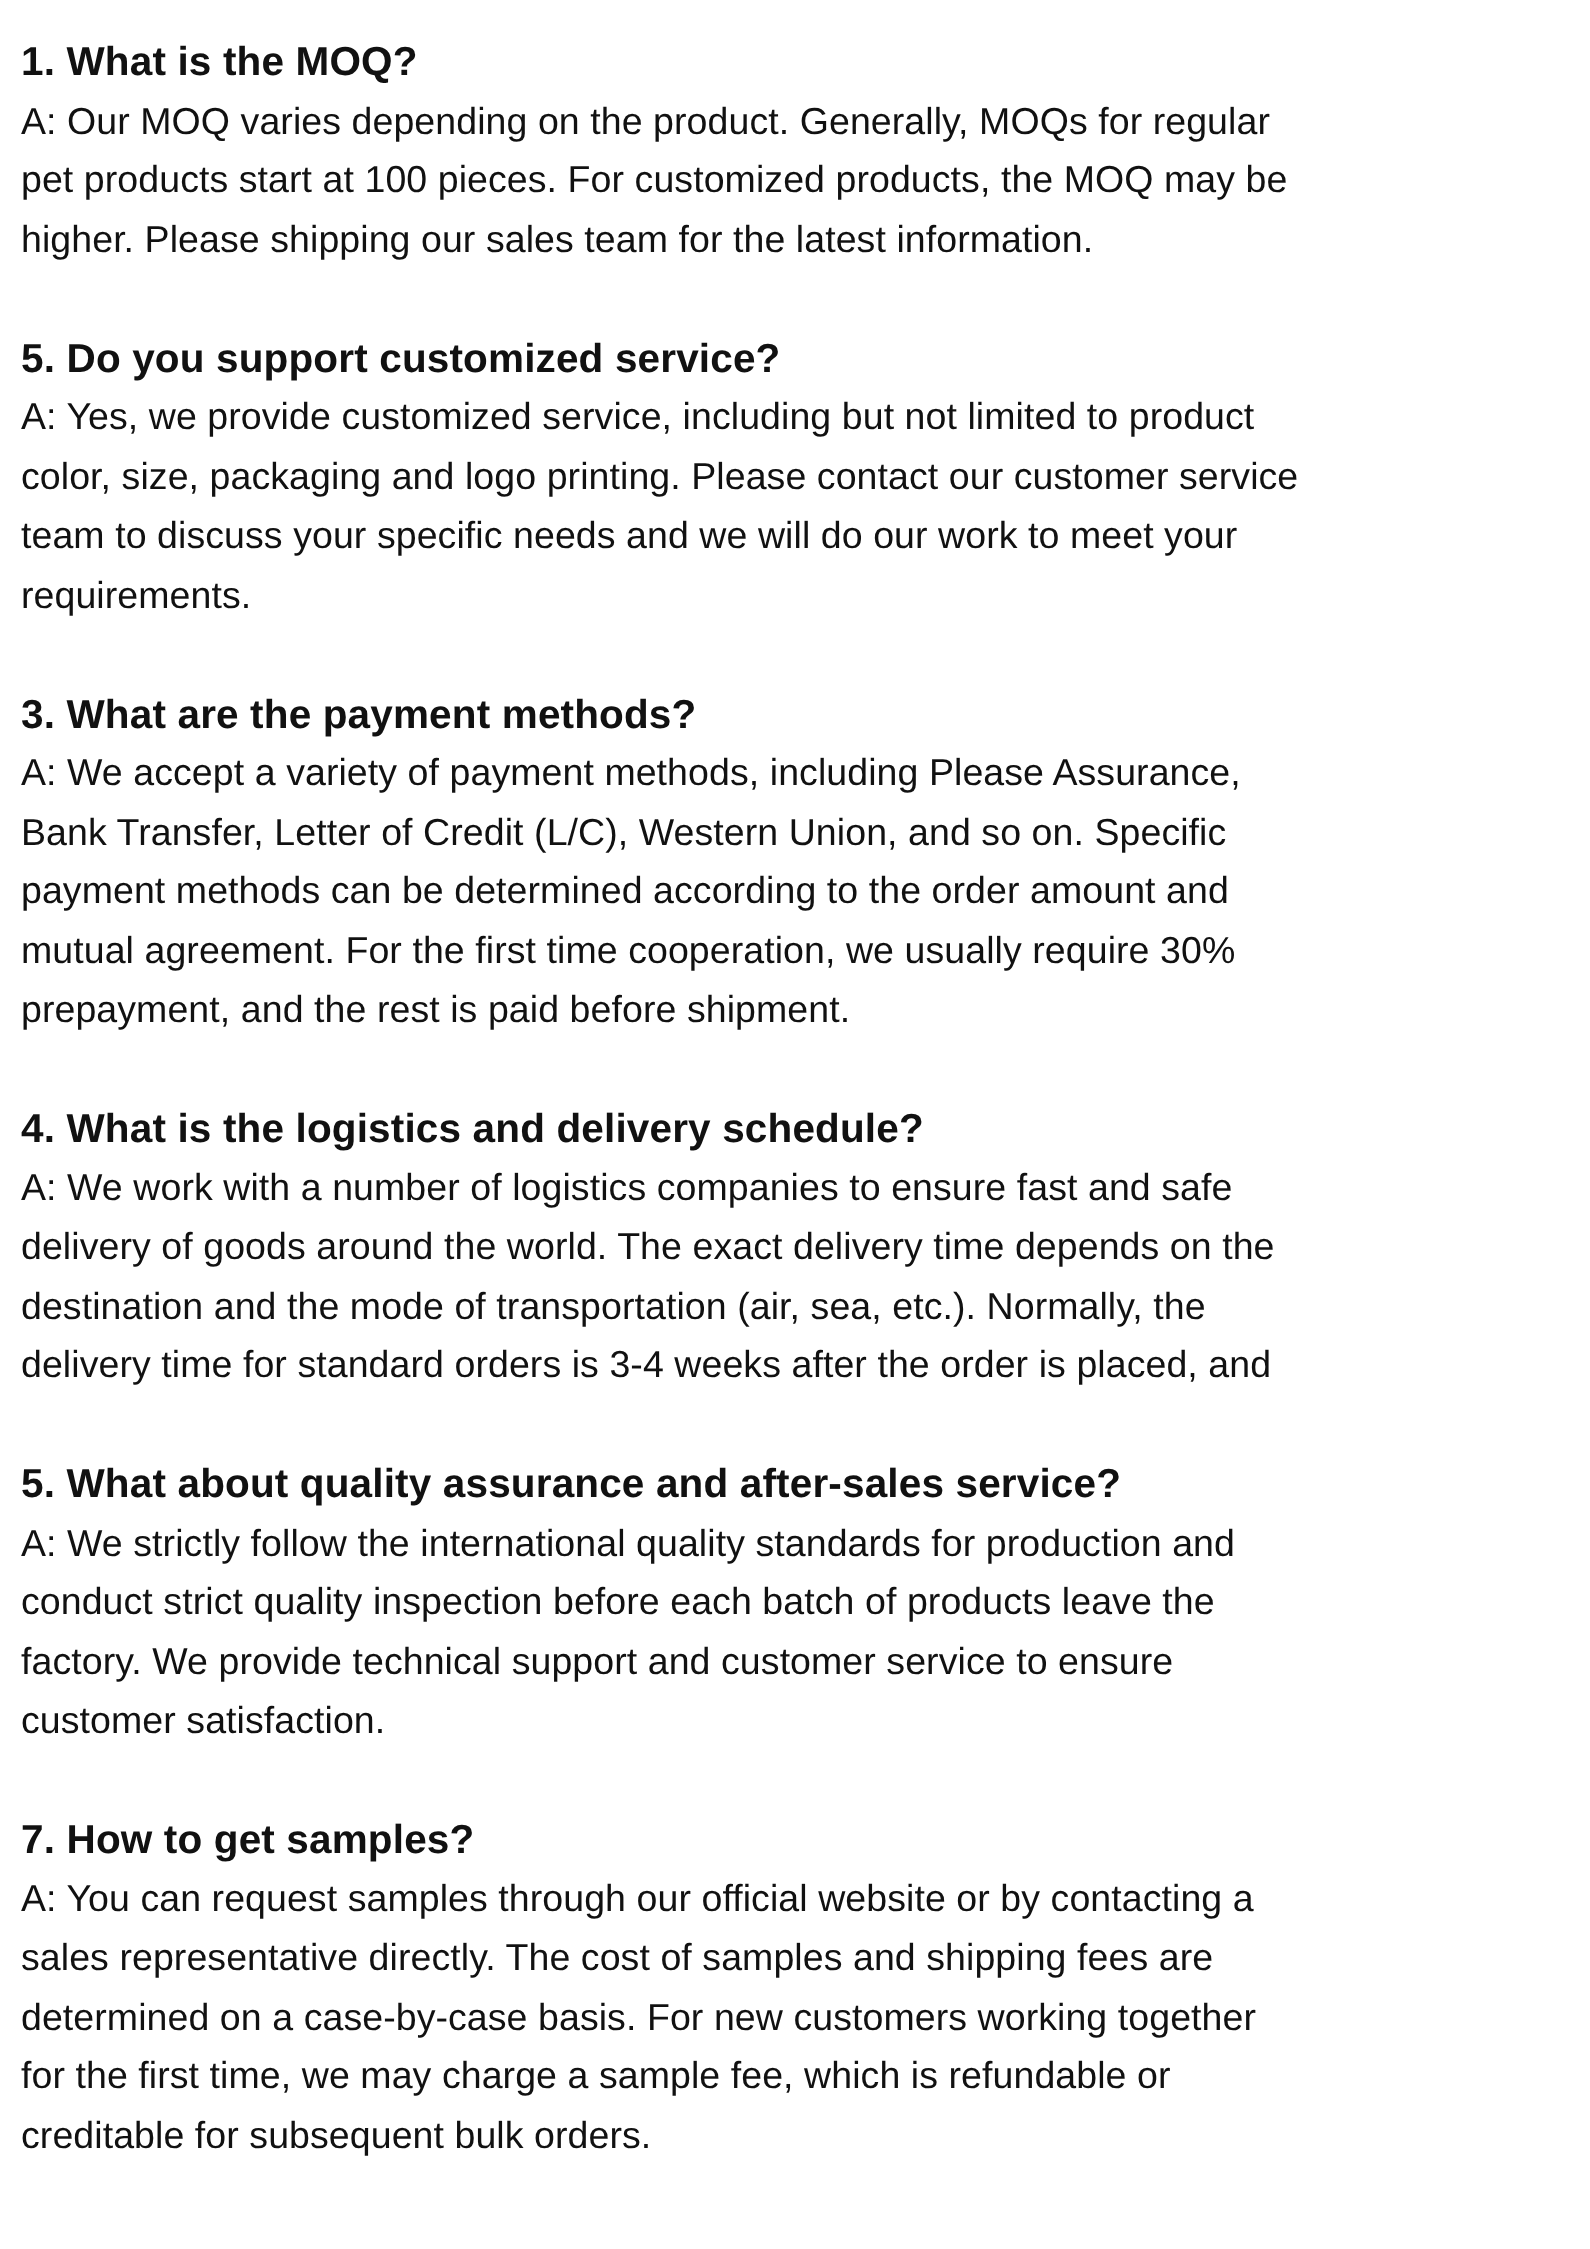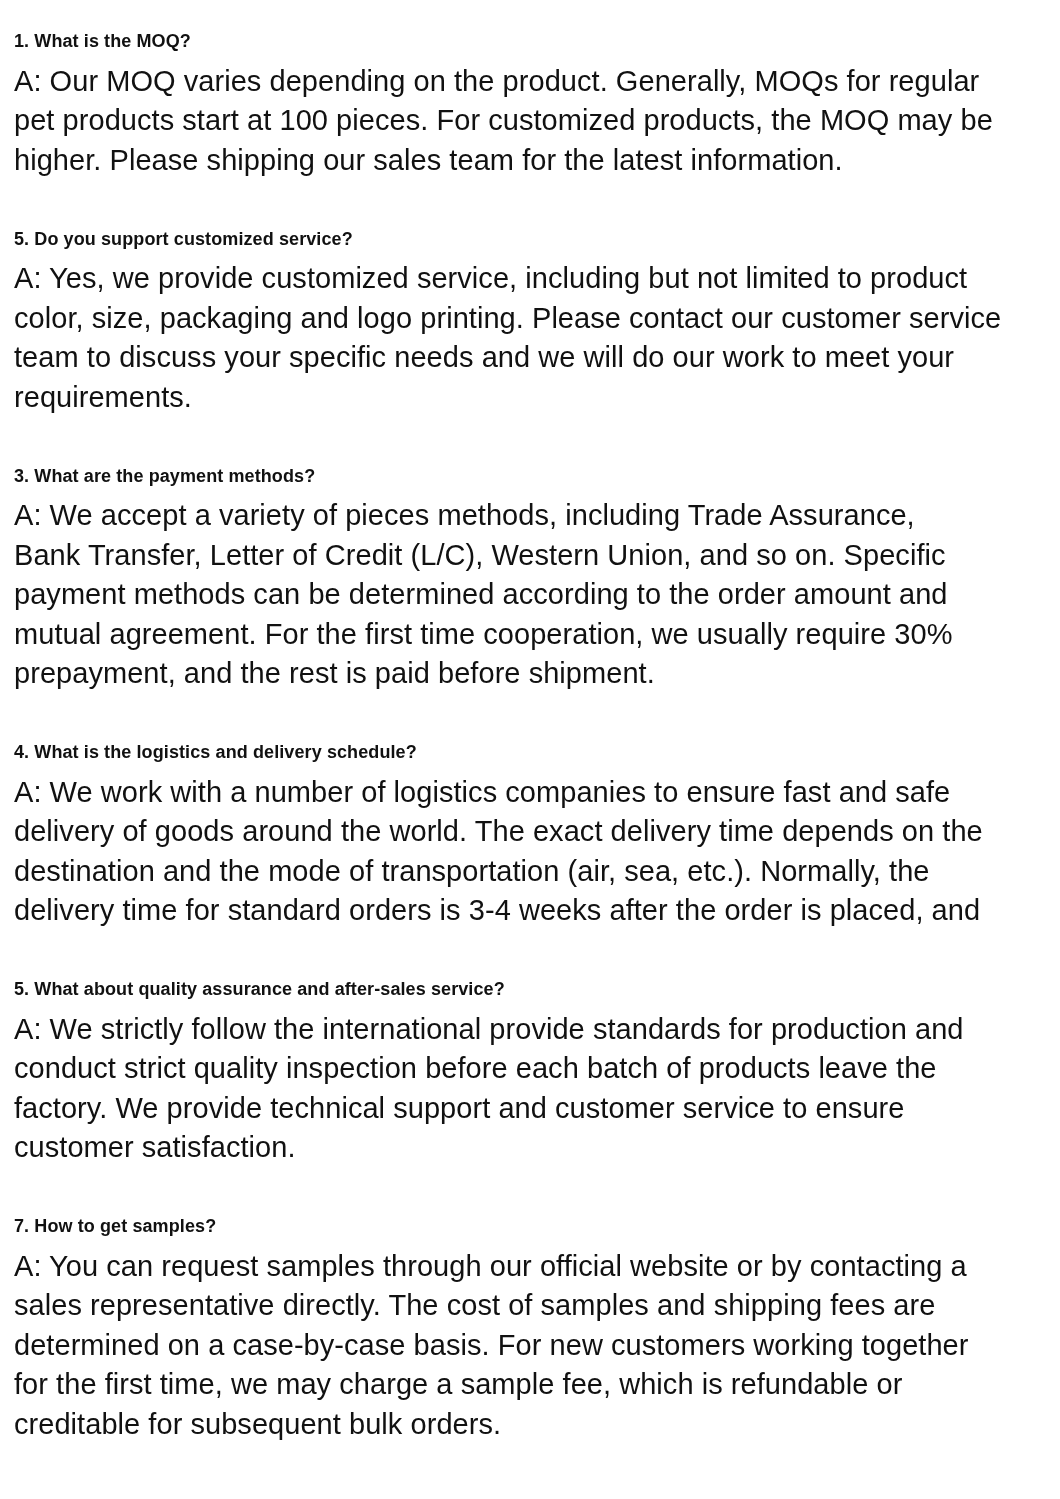--- a/index.html
+++ b/index.html
@@ -18,29 +18,29 @@
     .faq {
       position: absolute;
       left: 14px;
       top: 22px;
       width: 1040px;
     }
     .faq-item {
       margin: 0 0 39.5px 0;
     }
     .question {
-      font-size: 18px;
+      font-size: 27px;
       font-weight: bold;
       line-height: 39.5px;
       height: 39.5px;
       white-space: nowrap;
       letter-spacing: 0.1px;
     }
     .answer-line {
-      font-size: 29px;
+      font-size: 25px;
       font-weight: normal;
       line-height: 39.5px;
       height: 39.5px;
       white-space: nowrap;
       letter-spacing: 0.05px;
     }
   </style>
 </head>
 <body>
 
@@ -61,42 +61,42 @@
       <div class="answer-line">A: Yes, we provide customized service, including but not limited to product</div>
       <div class="answer-line">color, size, packaging and logo printing. Please contact our customer service</div>
       <div class="answer-line">team to discuss your specific needs and we will do our work to meet your</div>
       <div class="answer-line">requirements.</div>
     </div>
   </section>
 
   <section class="faq-item">
     <div class="question">3. What are the payment methods?</div>
     <div class="answer">
-      <div class="answer-line">A: We accept a variety of pieces methods, including Trade Assurance,</div>
+      <div class="answer-line">A: We accept a variety of payment methods, including Please Assurance,</div>
       <div class="answer-line">Bank Transfer, Letter of Credit (L/C), Western Union, and so on. Specific</div>
       <div class="answer-line">payment methods can be determined according to the order amount and</div>
       <div class="answer-line">mutual agreement. For the first time cooperation, we usually require 30%</div>
       <div class="answer-line">prepayment, and the rest is paid before shipment.</div>
     </div>
   </section>
 
   <section class="faq-item">
     <div class="question">4. What is the logistics and delivery schedule?</div>
     <div class="answer">
       <div class="answer-line">A: We work with a number of logistics companies to ensure fast and safe</div>
       <div class="answer-line">delivery of goods around the world. The exact delivery time depends on the</div>
       <div class="answer-line">destination and the mode of transportation (air, sea, etc.). Normally, the</div>
       <div class="answer-line">delivery time for standard orders is 3-4 weeks after the order is placed, and</div>
     </div>
   </section>
 
   <section class="faq-item">
     <div class="question">5. What about quality assurance and after-sales service?</div>
     <div class="answer">
-      <div class="answer-line">A: We strictly follow the international provide standards for production and</div>
+      <div class="answer-line">A: We strictly follow the international quality standards for production and</div>
       <div class="answer-line">conduct strict quality inspection before each batch of products leave the</div>
       <div class="answer-line">factory. We provide technical support and customer service to ensure</div>
       <div class="answer-line">customer satisfaction.</div>
     </div>
   </section>
 
   <section class="faq-item">
     <div class="question">7. How to get samples?</div>
     <div class="answer">
       <div class="answer-line">A: You can request samples through our official website or by contacting a</div>

